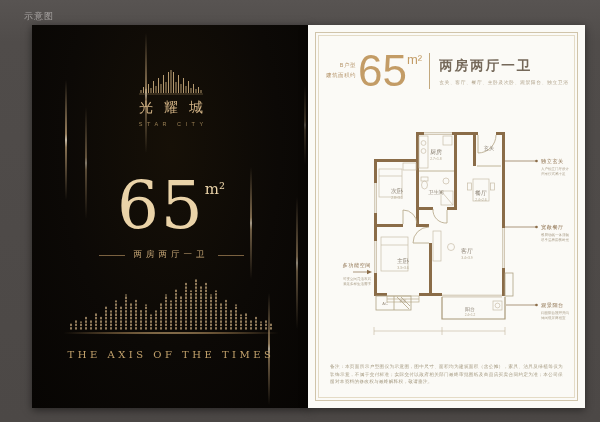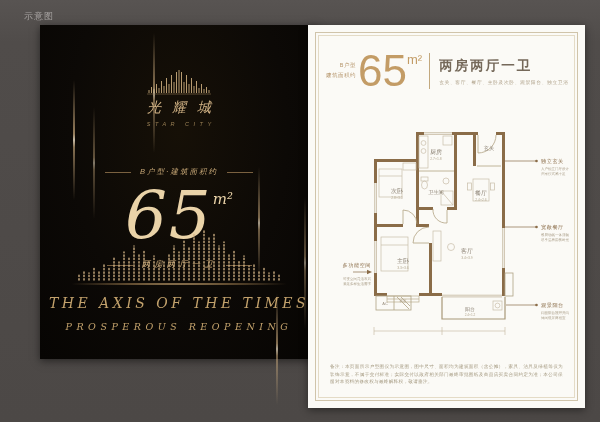--- a/index.html
+++ b/index.html
@@ -5,45 +5,44 @@
   html,body{margin:0;padding:0;}
   body{
     width:600px;height:422px;position:relative;overflow:hidden;
     background:linear-gradient(#585452 0%, #504c4a 10%, #4c4846 100%);
     font-family:"Liberation Sans", sans-serif;
   }
   .watermark{position:absolute;left:24px;top:10px;font-size:9px;color:#a6a2a0;letter-spacing:1px;text-align:center;}
 
   
   .left-panel{
-    position:absolute;left:40px;top:25px;width:278px;height:334px;
+    position:absolute;left:32px;top:25px;width:278px;height:383px;
     background:radial-gradient(ellipse at 50% 32%, #161007 0%, #0c0906 55%, #070503 100%);
     box-shadow:0 2px 8px rgba(0,0,0,.5);
-    font-style:italic;
   }
   .streak{position:absolute;width:1.6px;border-radius:1px;
     background:linear-gradient(to bottom, rgba(0,0,0,0), rgba(214,180,132,.85) 45%, rgba(255,241,215,.95) 50%, rgba(214,180,132,.75) 56%, rgba(0,0,0,0));}
   .lp-logo{position:absolute;top:44px;left:0;right:0;text-align:center;}
   .lp-logo svg{display:block;margin:0 auto 4px auto;}
   .lp-logo .name{font-family:"DejaVu Serif", serif;font-size:14px;color:#d2b385;letter-spacing:11px;padding-left:11px;}
   .lp-logo .sub{font-size:5.5px;color:#9a8055;letter-spacing:4.5px;padding-left:4.5px;margin-top:4px;}
   .lp-center{position:absolute;top:142px;left:0;right:0;text-align:center;}
   .line-row{display:flex;align-items:center;justify-content:center;gap:9px;}
   .line-row .dash{width:26px;height:1px;background:#7a6140;}
   .line-row .txt{font-size:7.5px;color:#c8a877;letter-spacing:2px;}
   .big65{margin-top:6px;line-height:1;color:#ead3a8;font-family:"DejaVu Serif", serif;}
   .big65 .num{font-size:66px;letter-spacing:2px;}
   .big65 .unit{font-size:15px;vertical-align:34px;letter-spacing:0;}
   .lp-center .rooms-row{margin-top:10px;}
   .lp-center .rooms-row .txt{font-size:8.5px;letter-spacing:4px;}
   .lp-skyline{position:absolute;bottom:76px;left:14px;}
   .glowline{position:absolute;bottom:74px;left:24px;width:230px;height:2px;
     background:radial-gradient(ellipse at center, rgba(236,206,154,.95) 0%, rgba(190,150,95,.5) 45%, rgba(0,0,0,0) 75%);}
   .slogan1{position:absolute;bottom:48px;left:0;right:0;text-align:center;
-    font-family:"DejaVu Serif", serif;font-size:14px;color:#c3a26c;letter-spacing:3.5px;}
+    font-family:"DejaVu Serif", serif;font-size:10px;color:#c3a26c;letter-spacing:3.5px;}
   .slogan2{position:absolute;bottom:27px;left:0;right:0;text-align:center;
     font-family:"DejaVu Serif", serif;font-size:9.5px;color:#c3a26c;letter-spacing:4.5px;}
 
   
   .right-panel{
     position:absolute;left:308px;top:25px;width:277px;height:383px;
     background:#fbfaf6;box-shadow:0 2px 8px rgba(0,0,0,.45);
   }
   .frame-outer{position:absolute;inset:7px;border:1px solid #d0c4aa;pointer-events:none;}
   .frame-inner{position:absolute;inset:10px;border:1px solid #e4dbc6;pointer-events:none;}
@@ -77,42 +76,36 @@
   <div class="lp-logo">
     <svg width="70" height="26" viewBox="0 0 68 26">
       <path d="M4,24v-3M6.5,24v-6M9,24v-4M11.5,24v-9M14,24v-5M16.5,24v-12M19,24v-7M21.5,24v-15M24,24v-9M26.5,24v-18M29,24v-11M31.5,24v-21M34,24v-23M36.5,24v-21M39,24v-11M41.5,24v-18M44,24v-9M46.5,24v-15M49,24v-7M51.5,24v-12M54,24v-5M56.5,24v-9M59,24v-4M61.5,24v-6M64,24v-3" stroke="#c9ab7d" stroke-width="0.9" fill="none"></path>
       <line x1="2" y1="25" x2="66" y2="25" stroke="#8a734f" stroke-width="0.6"></line>
     </svg>
     <div class="name">光耀城</div>
     <div class="sub">STAR CITY</div>
   </div>
 
   <div class="lp-center">
-    <div class="line-row">
-      <span class="dash"></span>
-      <span class="txt">B户型·建筑面积约</span>
-      <span class="dash"></span>
-    </div>
     <div class="big65">
       <span class="num">65</span><span class="unit">m²</span>
     </div>
     <div class="line-row rooms-row">
       <span class="dash"></span>
       <span class="txt">两房两厅一卫</span>
       <span class="dash"></span>
     </div>
   </div>
 
   <svg class="lp-skyline" width="250" height="55" viewBox="0 0 250 55">
     <path d="M25,52v-6M30,52v-9M35,52v-7M40,52v-12M45,52v-9M50,52v-15M55,52v-12M60,52v-22M65,52v-18M70,52v-28M75,52v-22M80,52v-34M85,52v-26M90,52v-30M95,52v-20M100,52v-24M105,52v-14M110,52v-18M115,52v-26M120,52v-34M125,52v-28M130,52v-40M135,52v-32M140,52v-46M145,52v-38M150,52v-50M155,52v-42M160,52v-46M165,52v-34M170,52v-38M175,52v-26M180,52v-30M185,52v-20M190,52v-24M195,52v-14M200,52v-16M205,52v-10M210,52v-12M215,52v-7M220,52v-9M225,52v-6" stroke="#d4b486" stroke-width="1.5" stroke-dasharray="1.3 2.1" stroke-linecap="round" fill="none" opacity=".9"></path>
   </svg>
   <div class="glowline"></div>
 
   <div class="slogan1">THE AXIS OF THE TIMES</div>
-  <div class="slogan2">PROSPEROUS REOPENING</div>
 </div>
 
 <div class="right-panel">
   <div class="frame-outer"></div>
   <div class="frame-inner"></div>
 
   <div class="rp-header">
     <div class="type-col">
       <div>B户型</div>
       <div>建筑面积约</div>

